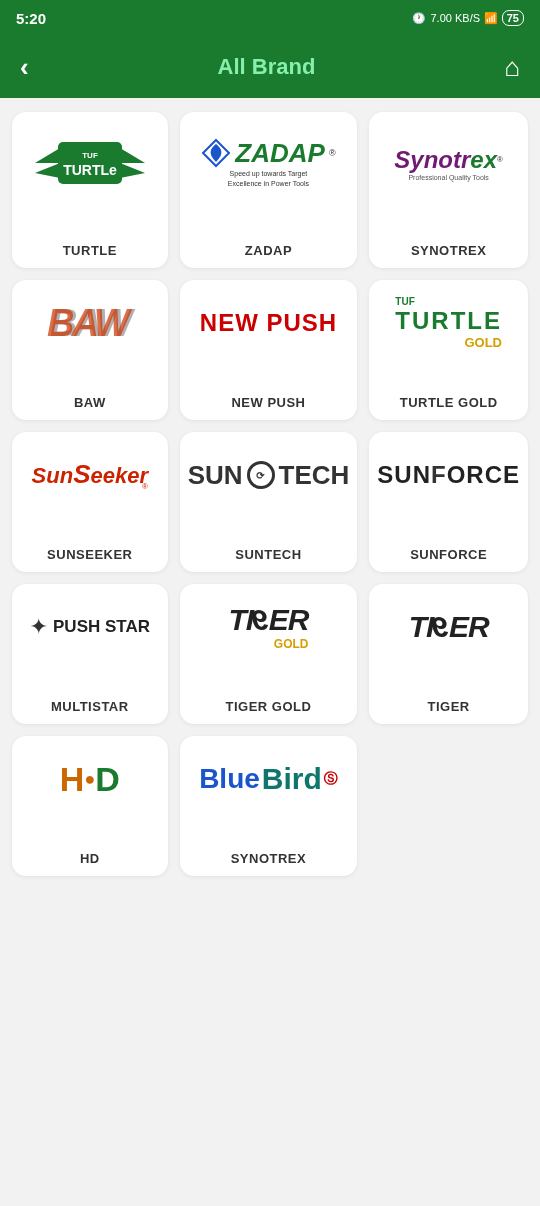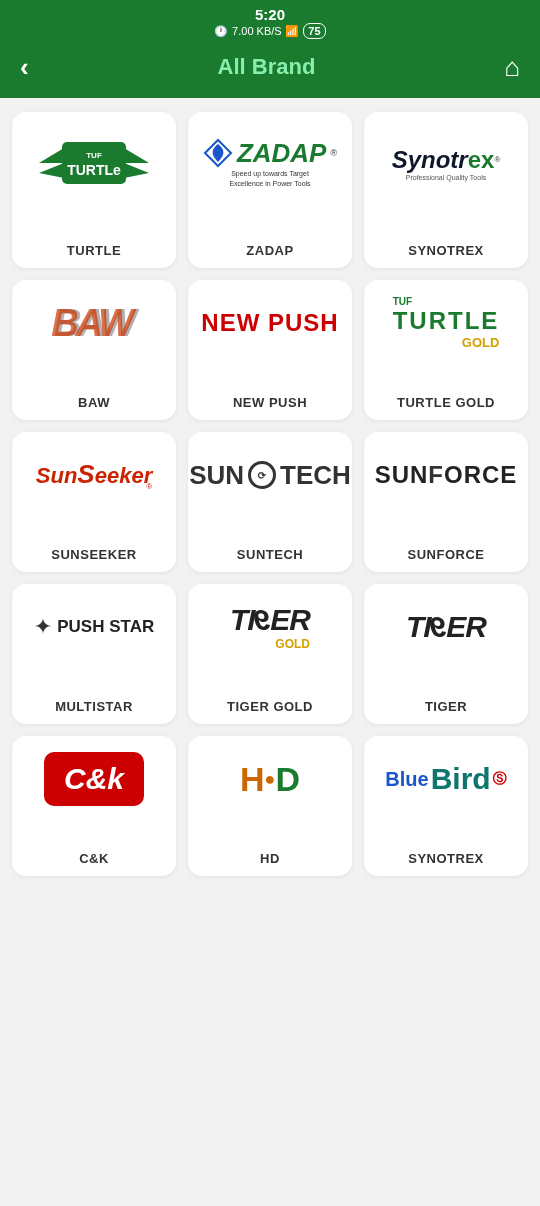--- a/index.html
+++ b/index.html
@@ -14,21 +14,20 @@
 
     
     .status-bar {
       background: #1a7a2e;
       color: white;
       display: flex;
       justify-content: space-between;
       align-items: center;
       padding: 6px 16px;
       height: 36px;
-      flex-direction: column;
     }
     .status-time {
       font-size: 15px;
       font-weight: bold;
     }
     .status-icons {
       display: flex;
       align-items: center;
       gap: 4px;
       font-size: 11px;
@@ -76,21 +75,21 @@
       padding: 14px 12px;
     }
 
     .brand-card {
       background: white;
       border-radius: 14px;
       display: flex;
       flex-direction: column;
       align-items: center;
       justify-content: space-between;
-      padding: 16px 0 10px;
+      padding: 16px 8px 10px;
       min-height: 140px;
       box-shadow: 0 1px 4px rgba(0,0,0,0.07);
       gap: 35px;
     }
 
     .brand-logo-area {
       flex: 1;
       display: flex;
       align-items: center;
       justify-content: center;
@@ -227,22 +226,22 @@
         </div>
       </div>
     </div>
     <span class="brand-name">ZADAP</span>
   </div>
 
   <div class="brand-card">
     <div class="brand-logo-area">
       <div class="synotrex-logo">
         <div style="display:flex;align-items:center;">
-          <span style="font-size:24px;font-weight:900;color:#0f172a;font-style:italic;">Synotr</span>
-          <span style="font-size:24px;font-weight:900;color:#1a7a2e;">ex</span>
+          <span style="font-size:24px;font-weight:900;color:#701a75;font-style:italic;">Synotr</span>
+          <span style="font-size:24px;font-weight:900;color:#1a7a2e;font-style:italic;">ex</span>
           <sup style="font-size:8px;color:#333;">®</sup>
         </div>
         <div style="font-size:7px;color:#555;text-align:center;">Professional Quality Tools</div>
       </div>
     </div>
     <span class="brand-name">SYNOTREX</span>
   </div>
 
   <div class="brand-card">
     <div class="brand-logo-area">
@@ -324,44 +323,36 @@
     <span class="brand-name">TIGER GOLD</span>
   </div>
 
   <div class="brand-card">
     <div class="brand-logo-area">
       <span style="font-size:30px;font-weight:900;color:#222;font-style:italic;letter-spacing:-1px;">TI<span style="display:inline-block;transform:scaleX(-1);">9</span>ER</span>
     </div>
     <span class="brand-name">TIGER</span>
   </div>
 
-  <div class="brand-card">
-    <div class="brand-logo-area">
-      <div style="background:#cc0000;border-radius:10px;padding:10px 20px;">
-        <span style="font-size:30px;font-weight:900;color:white;font-style:italic;">C&amp;k</span>
-      </div>
-    </div>
-    <span class="brand-name">C&amp;K</span>
-  </div>
 
   <div class="brand-card">
     <div class="brand-logo-area">
       <div style="display:flex;align-items:center;font-size:34px;font-weight:900;">
         <span style="color:#cc6600;">H</span>
         <span style="color:#cc6600;font-size:18px;vertical-align:middle;">●</span>
         <span style="color:#1a7a2e;">D</span>
       </div>
     </div>
     <span class="brand-name">HD</span>
   </div>
 
   <div class="brand-card">
     <div class="brand-logo-area">
       <div style="display:flex;align-items:center;gap:2px;">
-        <span style="font-size:20px;font-weight:900;color:#1a55cc;">Blue</span>
+        <span style="font-size:28px;font-weight:900;color:#1a55cc;">Blue</span>
         <span style="font-size:30px;font-weight:900;color:#0f766e;">Bird</span>
         <span style="font-size:14px;color:#cc0000;font-weight:bold;">Ⓢ</span>
       </div>
     </div>
     <span class="brand-name">SYNOTREX</span>
   </div>
 
 </div>
 
 </body></html>

